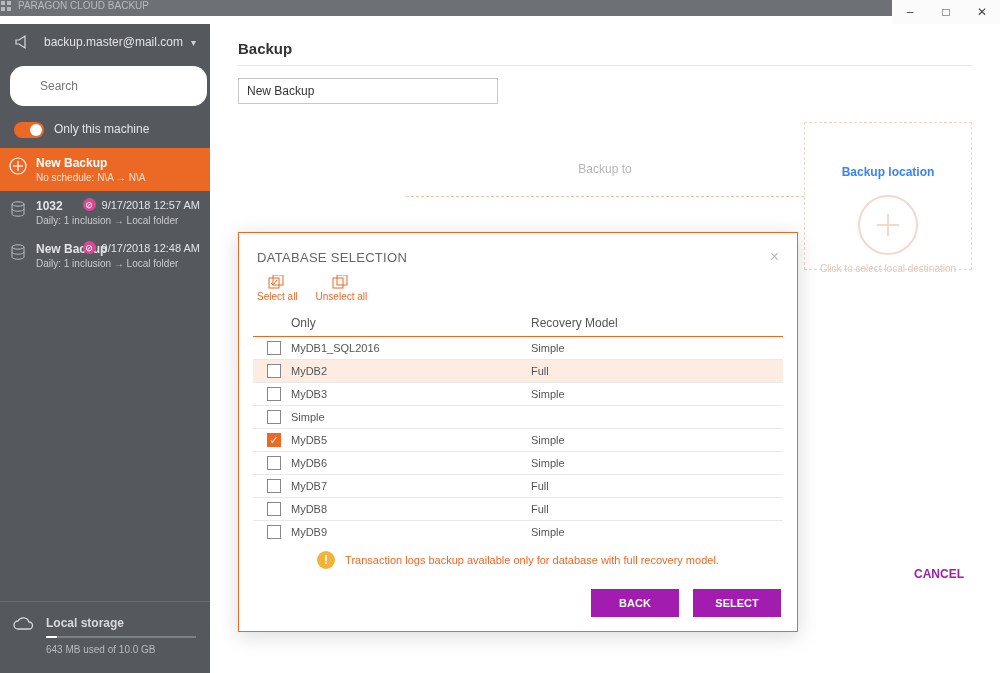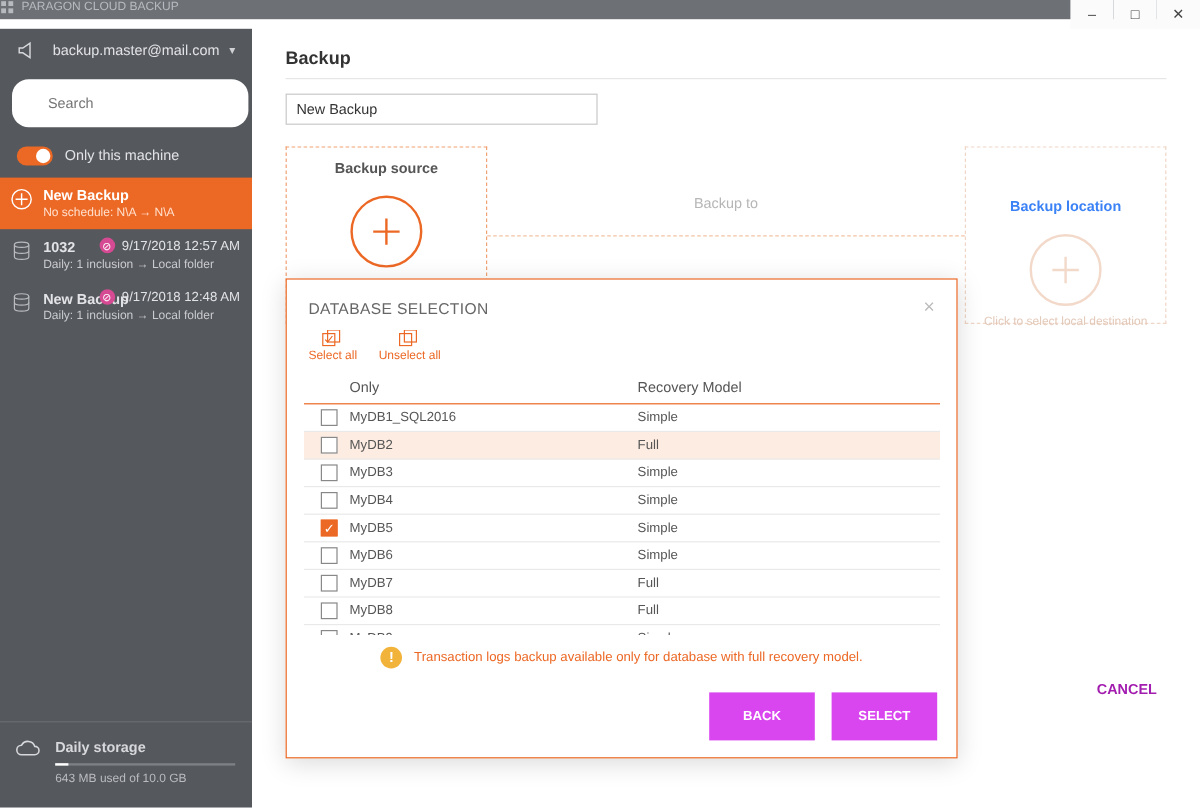--- a/index.html
+++ b/index.html
@@ -80,21 +80,21 @@
 .grow.hl{ background:#fdece1;}
 .grow .c1{width:34px; display:flex; justify-content:center;}
 .grow .c2{flex:0 0 240px;} .grow .c3{flex:1;}
 .chk{ width:14px;height:14px;border:1px solid #888;display:inline-flex;align-items:center;justify-content:center;background:#fff;}
 .chk.on{ background:#ec6825;border-color:#ec6825;color:#fff;font-size:11px;}
 
 .warn-row{ display:flex; align-items:center; justify-content:center; gap:10px; padding:10px 14px; font-size:11px; color:#ec6825;}
 .warn-ico{ width:18px;height:18px;border-radius:50%;background:#f2b33a;color:#fff;display:flex;align-items:center;justify-content:center;font-weight:bold;font-size:12px;}
 
 .modal-foot{ display:flex; justify-content:flex-end; gap:14px; padding:10px 16px 14px;}
-.btn{ min-width:88px; height:40px; border:none; background:#d946ef; color:#fff; font-size:11px; font-weight:600; cursor:pointer;}
+.btn{ min-width:88px; height:28px; border:none; background:#a21caf; color:#fff; font-size:11px; font-weight:600; cursor:pointer;}
 
 svg{display:block;}
 </style>
 </head>
 <body>
 
 <div class="titlebar">
   <span class="app-icon">
     <svg viewBox="0 0 12 12">
         <rect x="1" y="1" width="4" height="4" fill="#b7bbc0"></rect>
@@ -185,42 +185,33 @@
         </span>
         <span class="sub">Daily: 1 inclusion → Local folder</span>
       </div>
     </div>
   <div class="storage">
     <span class="cloud-ico">
       <svg width="22" height="16" viewBox="0 0 22 16">
           <path d="M6 13a4 4 0 010-8 6 6 0 0111 1 3.5 3.5 0 010 7H6z" fill="none" stroke="#d7d8db" stroke-width="1.3"></path>
         </svg>
     </span>
-    <div class="st-title">Daily storage</div>
+    <div class="st-title">Local storage</div>
     <div class="bar">
         <div class="fill"></div>
       </div>
     <div class="st-sub">643 MB used of 10.0 GB</div>
   </div>
 </div>
 
 <div class="main">
   <div class="main-header">Backup</div>
   <div class="hr"></div>
   <input class="name-input" value="New Backup" style="">
   <div class="cards">
-    <div class="card">
-      <div class="ctitle">Backup source</div>
-      <div class="plus-circle">
-        <svg width="34" height="34" viewBox="0 0 34 34">
-            <line x1="17" y1="6" x2="17" y2="28"></line>
-            <line x1="6" y1="17" x2="28" y2="17"></line>
-          </svg>
-      </div>
-    </div>
     <div class="connector"></div>
     <div class="mid-label">Backup to</div>
     <div class="card dest">
       <div class="ctitle">Backup location</div>
       <div class="plus-circle">
         <svg width="34" height="34" viewBox="0 0 34 34">
             <line x1="17" y1="6" x2="17" y2="28"></line>
             <line x1="6" y1="17" x2="28" y2="17"></line>
           </svg>
       </div>
@@ -277,21 +268,20 @@
           <div class="c1">
             <span class="chk"></span>
           </div>
           <div class="c2">MyDB3</div>
           <div class="c3">Simple</div>
         </div>
         <div class="grow">
           <div class="c1">
             <span class="chk"></span>
           </div>
-          <div class="c2">MyDB4</div>
           <div class="c3">Simple</div>
         </div>
         <div class="grow">
           <div class="c1">
             <span class="chk on">✓</span>
           </div>
           <div class="c2">MyDB5</div>
           <div class="c3">Simple</div>
         </div>
         <div class="grow">

